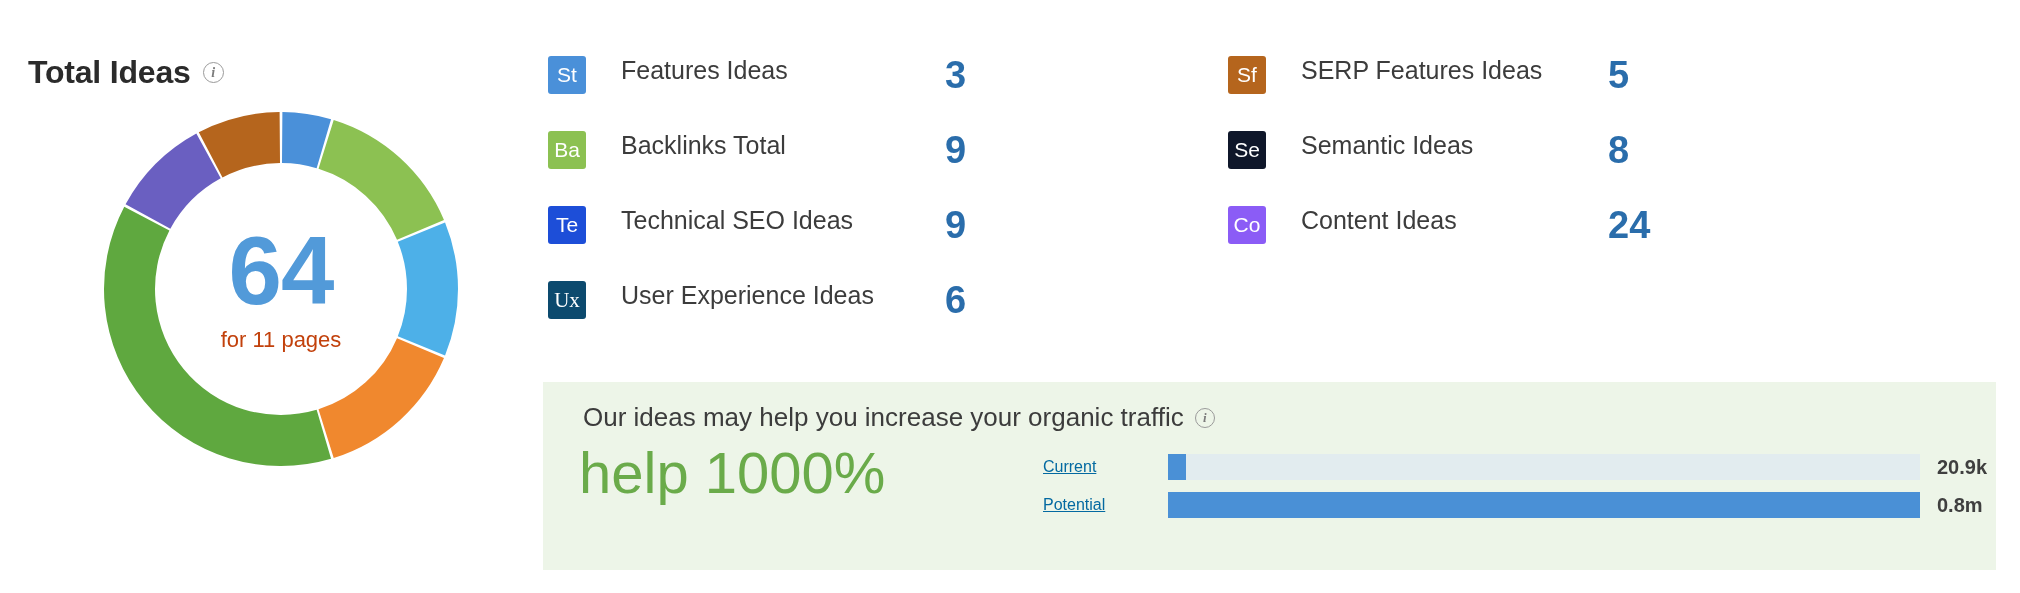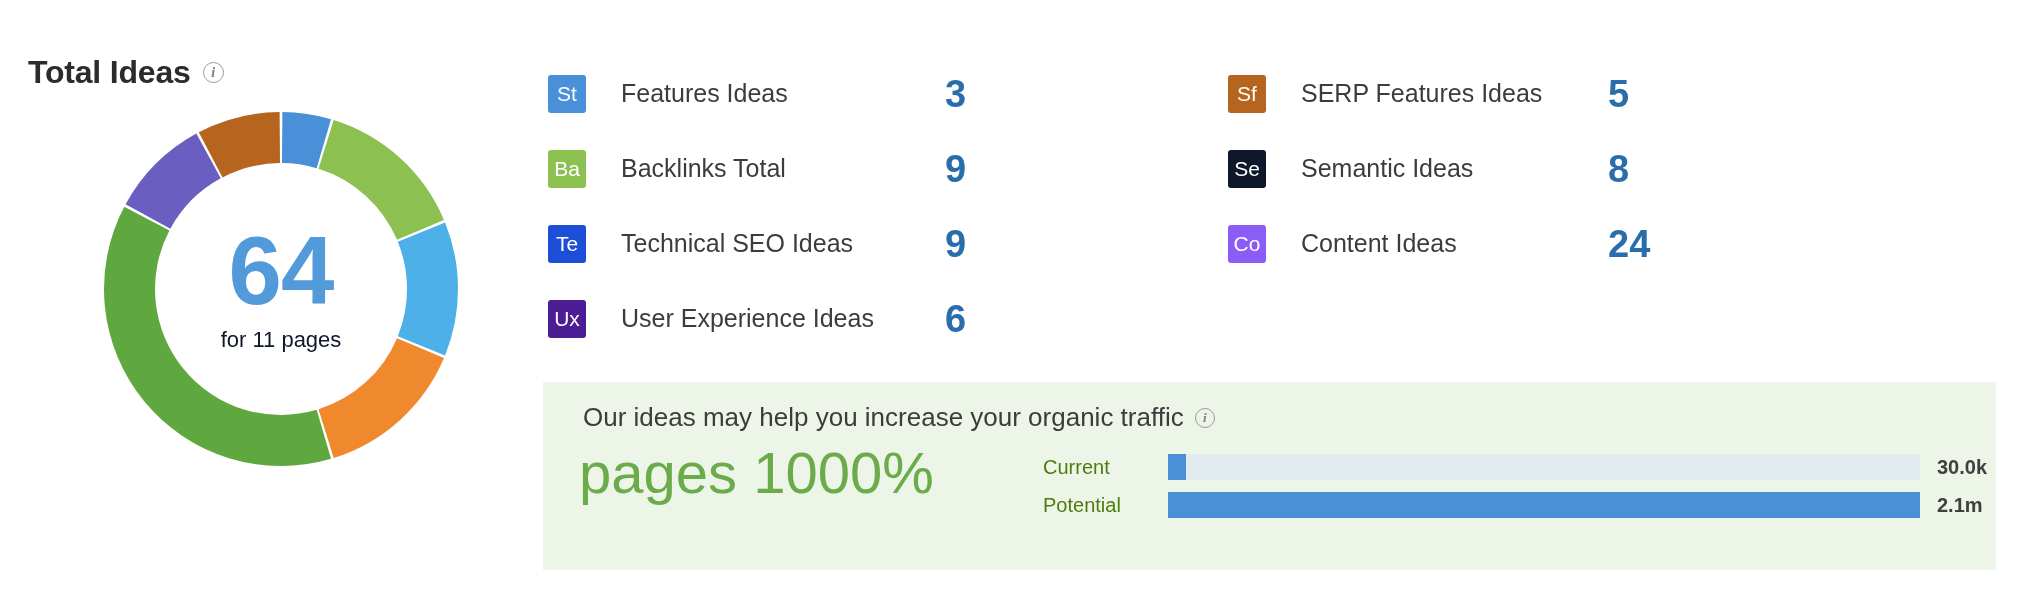--- a/index.html
+++ b/index.html
@@ -78,37 +78,37 @@
   }
   #donut-total {
     font-size: 96px;
     font-weight: bold;
     color: #529ad9;
     line-height: 0.95;
     letter-spacing: -1px;
   }
   #donut-sub {
     font-size: 22px;
-    color: #0f172a;
+    color: #c2410c;
     margin-top: 10px;
   }
 
   
   .legend-col {
     position: absolute;
     display: flex;
     flex-direction: column;
   }
   #legend-col-left { left: 548px; top: 56px; }
   #legend-col-right { left: 1228px; top: 56px; }
 
   .legend-row {
     height: 75px;
     display: flex;
-    align-items: center;
+    align-items: flex-start;
   }
   .legend-swatch {
     width: 38px;
     height: 38px;
     border-radius: 3px;
     color: #ffffff;
     font-size: 21px;
     font-weight: normal;
     display: flex;
     align-items: center;
@@ -171,24 +171,25 @@
     top: 66px;
     width: 910px;
   }
   .bar-row {
     display: flex;
     align-items: center;
     height: 38px;
   }
   .bar-label {
     width: 125px;
-    font-size: 20px;
-    color: #4d7c0f;
+    font-size: 16px;
+    color: #0369a1;
     flex: none;
     white-space: nowrap;
+    text-decoration: underline;
   }
   .bar-track {
     position: relative;
     height: 26px;
     width: 752px;
     background: #e2ecef;
     flex: none;
   }
   .bar-fill {
     position: absolute;
@@ -248,21 +249,21 @@
       <div class="legend-swatch" style="background: rgb(140, 193, 82);">Ba</div>
       <div class="legend-label">Backlinks Total</div>
       <div class="legend-value">9</div>
     </div>
     <div class="legend-row">
       <div class="legend-swatch" style="background: #1d4ed8;">Te</div>
       <div class="legend-label">Technical SEO Ideas</div>
       <div class="legend-value">9</div>
     </div>
     <div class="legend-row">
-      <div class="legend-swatch" style="background: #4c1d95;">Ux</div>
+      <div class="legend-swatch" style="background: #0c4a6e; font-family: Liberation Serif, serif;">Ux</div>
       <div class="legend-label">User Experience Ideas</div>
       <div class="legend-value">6</div>
     </div>
   </div>
 
 <div id="legend-col-right" class="legend-col">
     <div class="legend-row">
       <div class="legend-swatch" style="background: rgb(181, 101, 29);">Sf</div>
       <div class="legend-label">SERP Features Ideas</div>
       <div class="legend-value">5</div>
@@ -277,30 +278,30 @@
       <div class="legend-label">Content Ideas</div>
       <div class="legend-value">24</div>
     </div>
   </div>
 
 <div id="traffic-panel">
   <div id="traffic-headline">
     <span id="traffic-headline-text">Our ideas may help you increase your organic traffic</span>
     <span class="info-icon small">i</span>
   </div>
-  <div id="traffic-percent">pages 1000%</div>
+  <div id="traffic-percent">help 1000%</div>
   <div id="bars-block">
       <div class="bar-row">
         <div class="bar-label">Current</div>
         <div class="bar-track" style="background: rgb(226, 236, 239);">
           <div class="bar-fill" style="width: 2.4%; background: rgb(74, 144, 214);"></div>
         </div>
-        <div class="bar-value">30.0k</div>
+        <div class="bar-value">20.9k</div>
       </div>
       <div class="bar-row">
         <div class="bar-label">Potential</div>
         <div class="bar-track" style="background: rgb(226, 236, 239);">
           <div class="bar-fill" style="width: 100%; background: rgb(74, 144, 214);"></div>
         </div>
-        <div class="bar-value">2.1m</div>
+        <div class="bar-value">0.8m</div>
       </div>
     </div>
 </div>
 
 </body></html>

